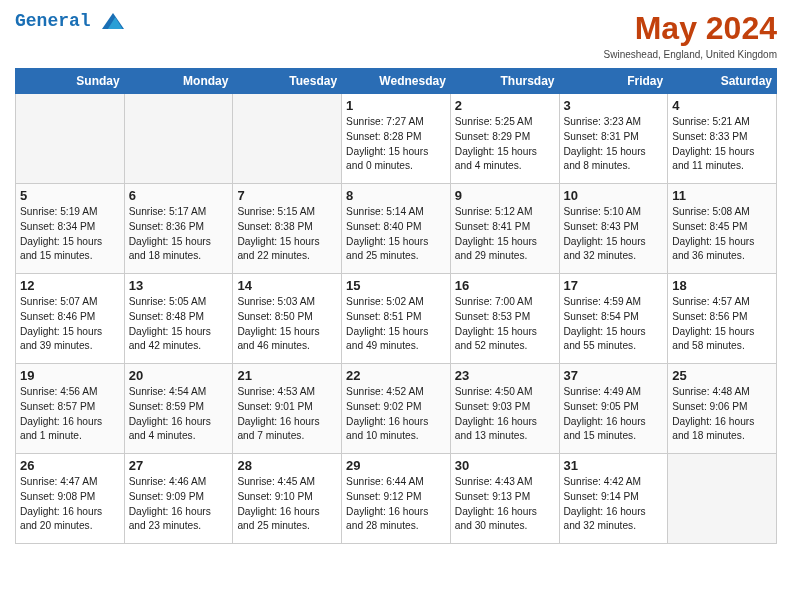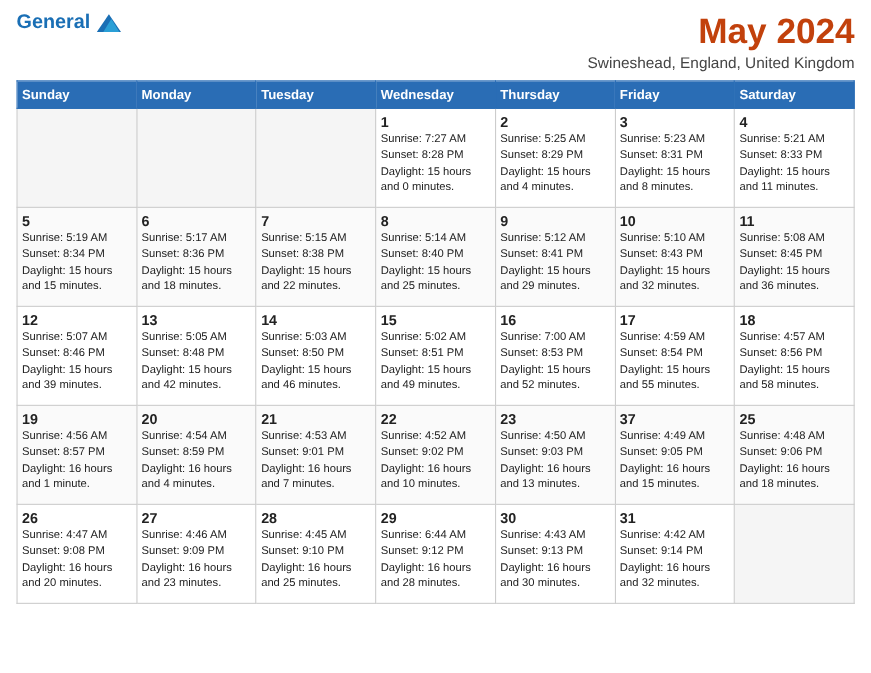--- a/index.html
+++ b/index.html
@@ -17,20 +17,21 @@
     }
     .header {
       display: flex;
       justify-content: space-between;
       align-items: flex-start;
       margin-bottom: 8px;
     }
     .logo-area {
       display: flex;
       align-items: flex-start;
+      font-family: Liberation Mono, monospace;
     }
     .logo-text {
       font-size: 18px;
       font-weight: bold;
       color: #003366;
       line-height: 1.1;
     }
     .logo-text span {
       color: #1a6fb5;
     }
@@ -41,36 +42,36 @@
     }
     .title-area {
       text-align: right;
     }
     .month-title {
       font-size: 32px;
       font-weight: bold;
       color: #c2410c;
     }
     .location-title {
-      font-size: 14px;
+      font-size: 10px;
       color: #444;
       margin-top: 2px;
     }
     table {
       width: 100%;
       border-collapse: collapse;
       table-layout: fixed;
     }
     th {
       background-color: #2a6db5;
       color: #fff;
       font-size: 12px;
       font-weight: bold;
       padding: 5px 4px;
-      text-align: left;
+      text-align: right;
       border: 1px solid #2a6db5;
     }
     td {
       border: 1px solid #ccc;
       vertical-align: top;
       padding: 4px 4px 3px 4px;
       font-size: 10.2px;
       color: #222;
       background: #fff;
       height: 90px;
@@ -145,21 +146,21 @@
             <span class="day-num">2</span>
             <div class="day-info">
               <div>Sunrise: 5:25 AM</div>
               <div>Sunset: 8:29 PM</div>
               <div>Daylight: 15 hours and 4 minutes.</div>
             </div>
           </td>
           <td>
             <span class="day-num">3</span>
             <div class="day-info">
-              <div>Sunrise: 5:23 AM</div>
+              <div>Sunrise: 3:23 AM</div>
               <div>Sunset: 8:31 PM</div>
               <div>Daylight: 15 hours and 8 minutes.</div>
             </div>
           </td>
           <td>
             <span class="day-num">4</span>
             <div class="day-info">
               <div>Sunrise: 5:21 AM</div>
               <div>Sunset: 8:33 PM</div>
               <div>Daylight: 15 hours and 11 minutes.</div>

